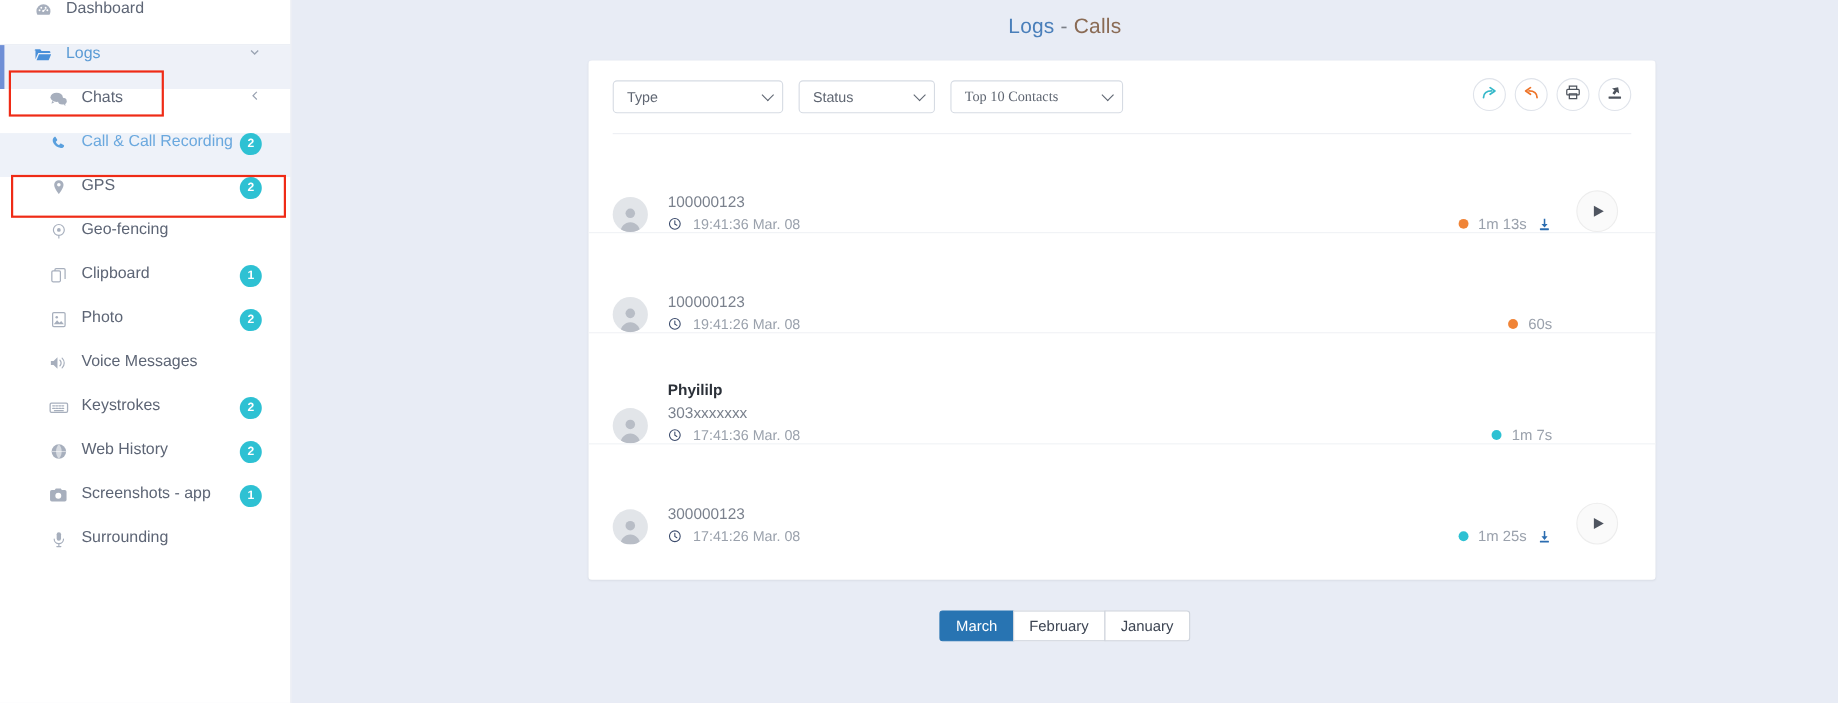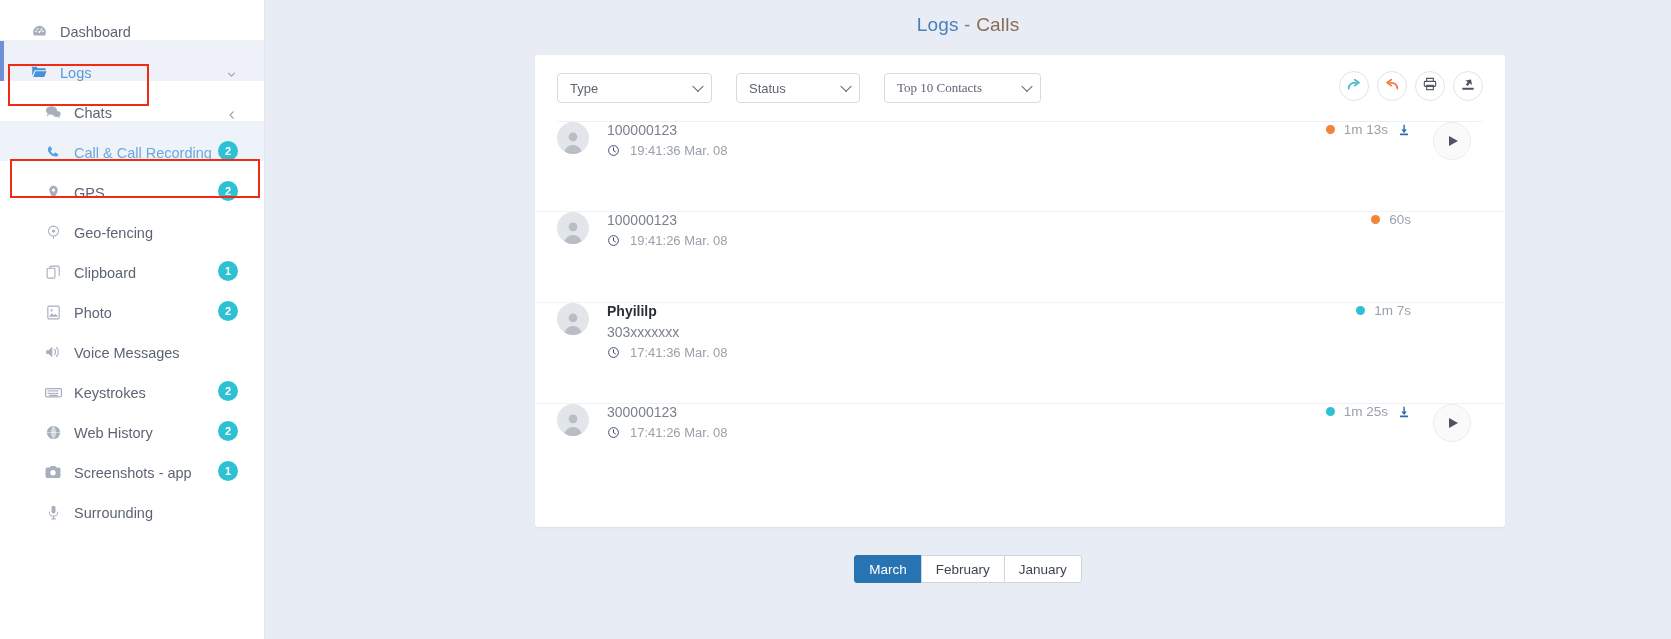--- a/index.html
+++ b/index.html
@@ -16,21 +16,21 @@
   .sidebar {
     position: absolute; left: 0; top: 0;
     width: 265px; height: 639px;
     background: #ffffff;
     border-right: 1px solid #e3e6ef;
     overflow: hidden;
   }
   .nav-item {
     position: relative;
     height: 40px;
-    display: flex; align-items: flex-end;
+    display: flex; align-items: flex-start;
     padding-left: 28px;
     font-size: 14.5px;
     color: #5d6575;
     cursor: pointer;
     background: #fff;
   }
   .nav-item.sub { padding-left: 42px; }
   .nav-item .ico {
     width: 22px; height: 18px;
     display: inline-flex; align-items: center; justify-content: center;
@@ -92,21 +92,21 @@
     position: absolute;
     left: 270px; top: 55px;
     width: 970px; height: 472px;
     background: #fff;
     border-radius: 3px;
     box-shadow: 0 1px 2px rgba(0,0,0,.06);
   }
 
   .filters {
     position: absolute; left: 22px; top: 18px;
-    display: flex; gap: 24px; align-items: center;
+    display: flex; gap: 14px; align-items: center;
   }
   .select {
     position: relative;
     height: 30px;
     border: 1px solid #d6dbe3;
     border-radius: 4px;
     background: #fff;
     display: flex; align-items: center;
     padding: 0 28px 0 12px;
     font-size: 13px;
@@ -137,21 +137,21 @@
   }
 
   .divider {
     position: absolute; left: 22px; right: 22px; top: 66px;
     height: 1px; background: #edeff3;
   }
 
   .rows { position: absolute; left: 0; right: 0; top: 67px; }
   .row {
     position: relative;
-    display: flex; align-items: flex-start;
+    display: flex; align-items: flex-end;
     padding: 0 22px;
     border-bottom: 1px solid #f0f2f5;
   }
   .row:last-child { border-bottom: none; }
   .avatar {
     width: 32px; height: 32px; border-radius: 50%;
     background: #e2e5e9;
     display: flex; align-items: flex-end; justify-content: center;
     overflow: hidden;
     flex: 0 0 auto;

